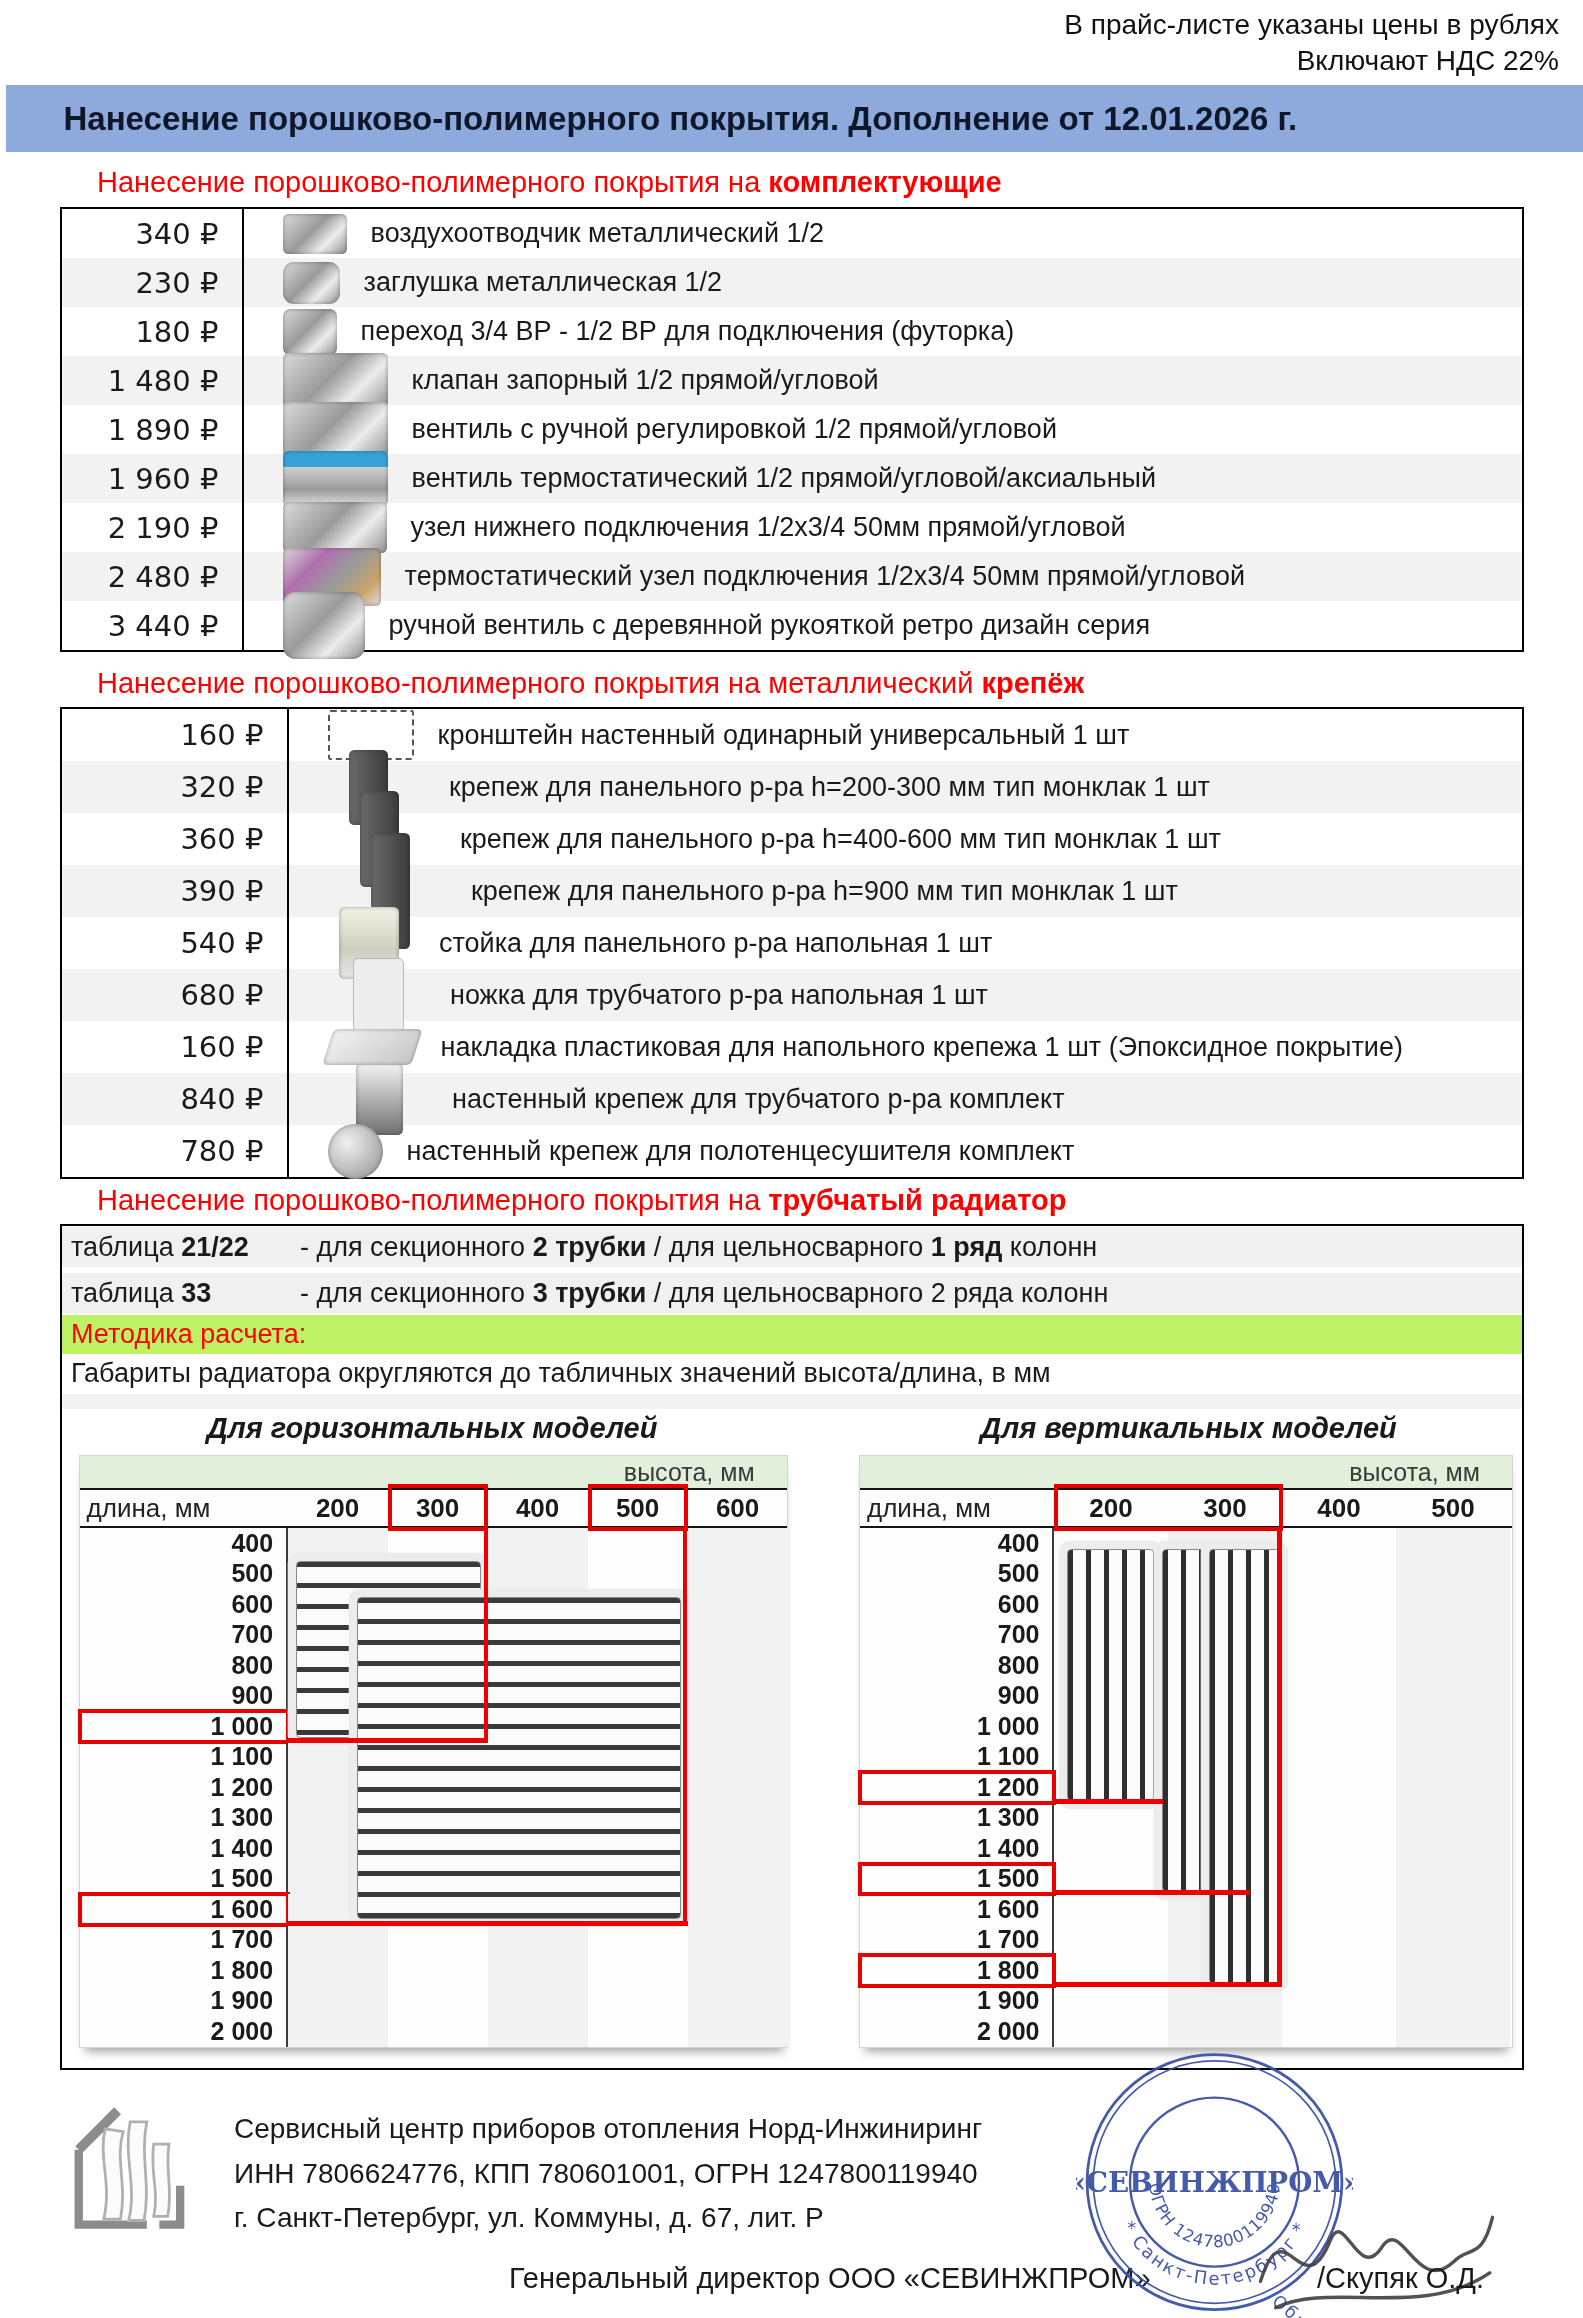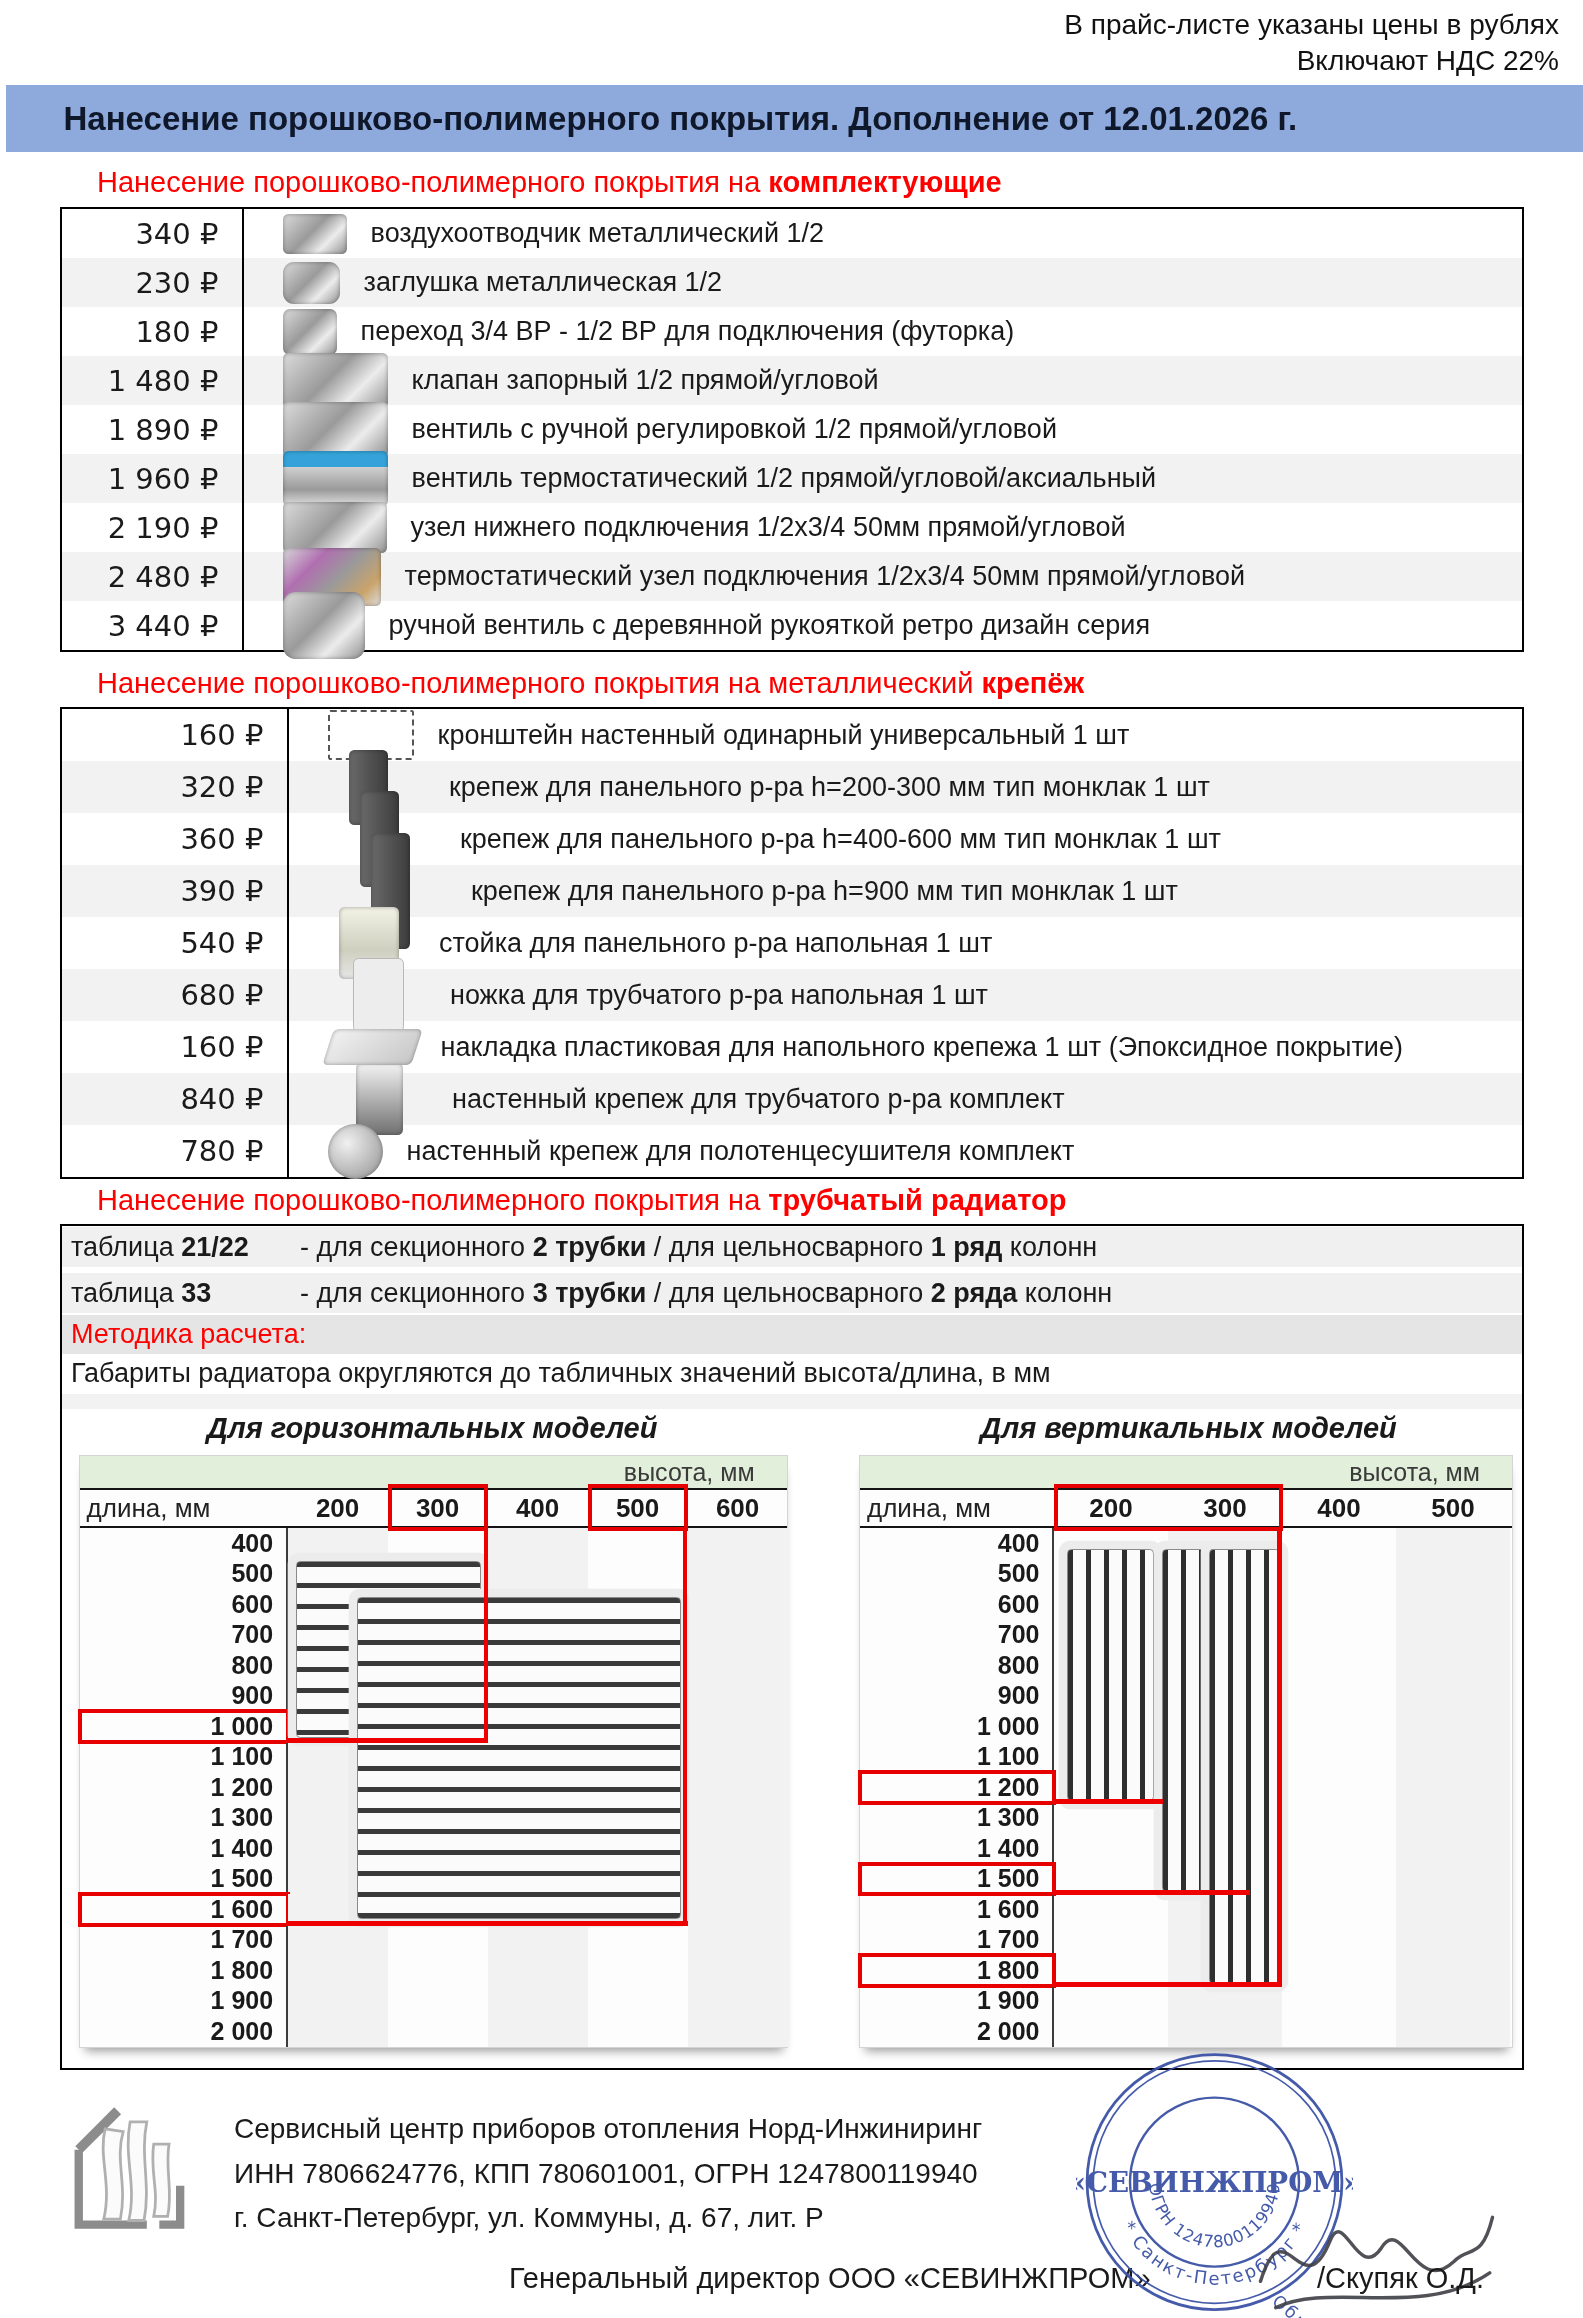--- a/index.html
+++ b/index.html
@@ -53,21 +53,21 @@
   .ph-wall-mount{width:47px;height:72px;margin:-11px 49px -11px 28px;background:linear-gradient(180deg,#f4f4f4,#6f6f6f);}
   .ph-disc{width:55px;height:55px;border-radius:50%;background:radial-gradient(circle at 35% 35%,#f0f0f0,#8f8f8f);}
 
   
   .block3{position:absolute;left:60px;top:1224px;width:1464px;height:846px;border:2.8px solid #000;
           box-sizing:border-box;background:#fff;}
   .info-row{position:absolute;left:0;right:0;display:flex;align-items:center;padding-left:9px;font-size:27px;white-space:nowrap;}
   .info-label{flex:none;width:229px;}
   .ir1{top:1.4px;height:40px;background:#f0f0f0;}
   .ir2{top:47px;height:40px;background:#f0f0f0;}
-  .method{top:89px;height:39px;background:#e5e5e5;color:#ff0000;}
+  .method{top:89px;height:39px;background:#bef264;color:#ff0000;}
   .gabar{top:129px;height:37px;background:#fff;}
   .ir-spacer{position:absolute;top:168px;left:0;right:0;height:15.3px;background:#f2f2f2;}
   .chart-title{position:absolute;top:186px;font-size:29px;font-weight:700;font-style:italic;text-align:center;white-space:nowrap;}
   .ctt1{left:16.6px;width:707px;} .ctt2{left:797px;width:659px;}
 
   
   .ct{position:absolute;top:229px;background:#fdfdfd;border:0.7px solid #d4d4d4;
       box-shadow:0 8.3px 9.7px -5.5px rgba(0,0,0,.4);}
   .ct1{left:16.6px;width:707px;--lab:208px;--col:100px;}
   .ct2{left:797px;width:652px;--lab:194px;--col:114px;}
@@ -256,21 +256,21 @@
     <span>Нанесение порошково-полимерного покрытия на </span><b>трубчатый радиатор</b>
   </div>
 
   <div class="block3">
     <div class="info-row ir1">
         <div class="info-label"><span>таблица </span><span style="font-weight: bold;">21/22</span></div>
         <div><span>- для секционного </span><span style="font-weight: bold;">2 трубки</span><span> / для цельносварного </span><span style="font-weight: bold;">1 ряд</span><span> колонн</span></div>
       </div>
     <div class="info-row ir2">
         <div class="info-label"><span>таблица </span><span style="font-weight: bold;">33</span></div>
-        <div><span>- для секционного </span><span style="font-weight: bold;">3 трубки</span><span> / для цельносварного </span><span style="font-weight: bold;">2 ряда</span><span> колонн</span></div>
+        <div><span>- для секционного </span><span style="font-weight: bold;">3 трубки</span><span> / для цельносварного </span><span style="font-weight: normal;">2 ряда</span><span> колонн</span></div>
       </div>
     <div class="info-row method">Методика расчета:</div>
     <div class="info-row gabar">Габариты радиатора округляются до табличных значений высота/длина, в мм</div>
     <div class="ir-spacer"></div>
 
     <div class="chart-title ctt1">Для горизонтальных моделей</div>
     <div class="chart-title ctt2">Для вертикальных моделей</div>
 
     <div class="ct ct1">
       <div class="ct-table">

